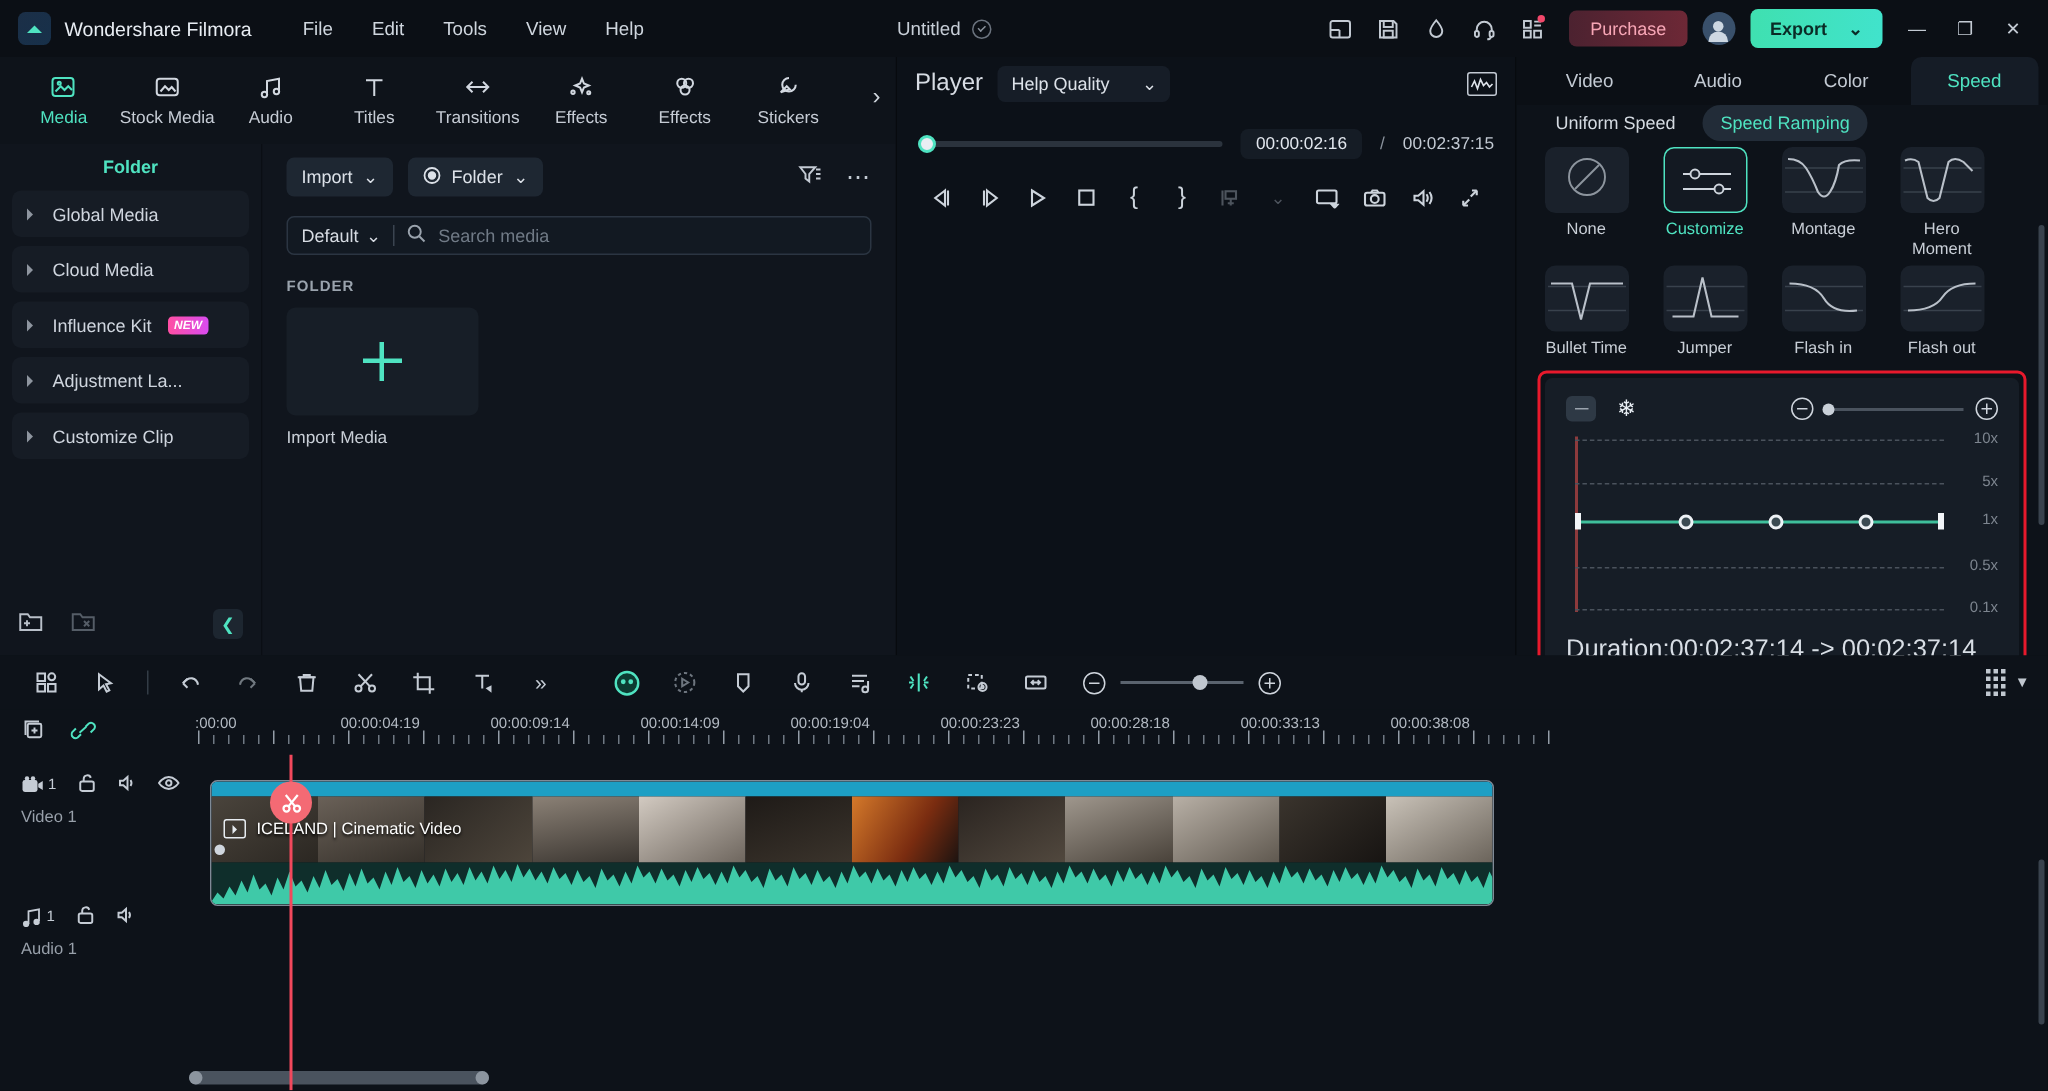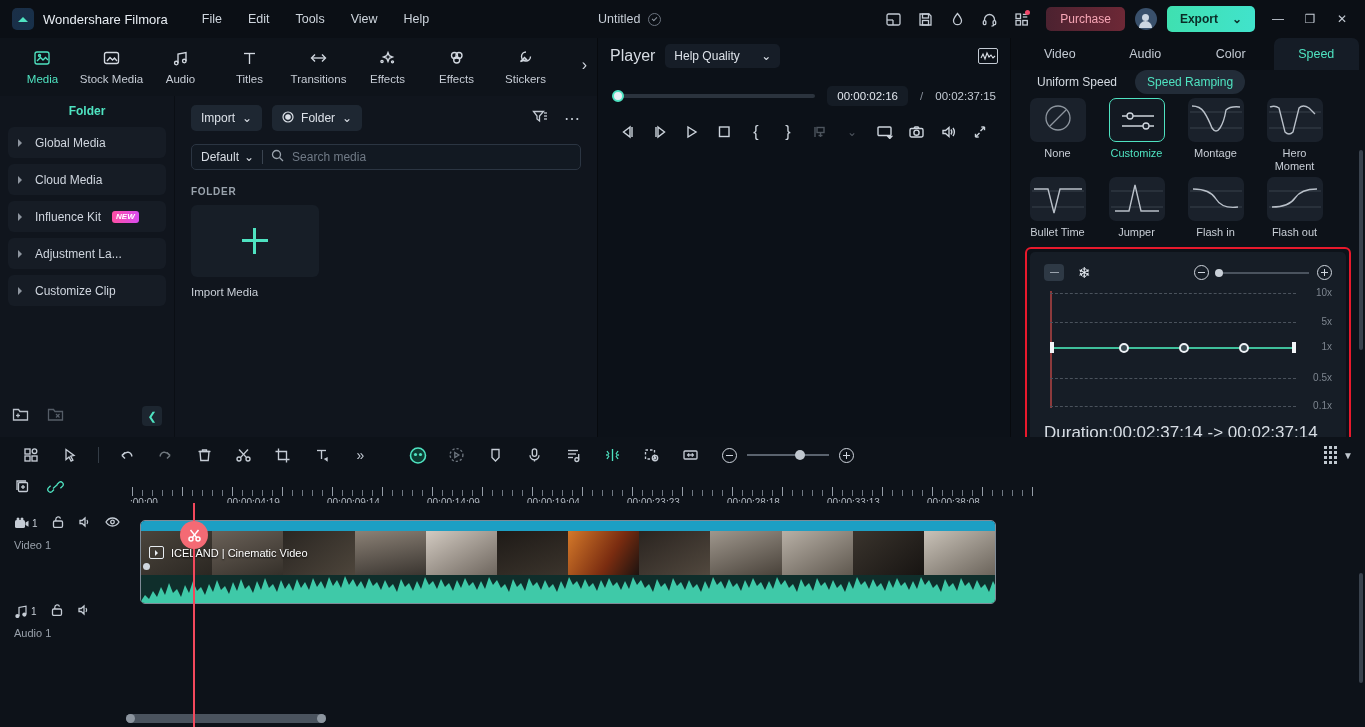--- a/index.html
+++ b/index.html
@@ -211,21 +211,21 @@
   .griddots{display:grid;grid-template-columns:repeat(3,3px);grid-template-rows:repeat(4,3px);gap:2px;}
   .griddots i{background:#c0c7cf;display:block;width:3px;height:3px;}
 
   .rulerrow{height:30px;display:flex;position:relative;}
   .rl-left{width:126px;display:flex;align-items:center;gap:16px;padding-left:14px;}
   .rl-left svg{stroke:#c5ccd5;fill:none;stroke-width:1.3;}
   .rl-left .grn svg{stroke:#4fe3c1;}
   .ruler{flex:1;position:relative;overflow:hidden;}
   .tick{position:absolute;top:17px;width:1px;height:6px;background:#6f7883;}
   .tick.maj{height:9px;top:14px;background:#949da8;}
-  .tlabel{position:absolute;top:4px;font-size:10px;color:#b4bbc4;margin-top:20px;}
+  .tlabel{position:absolute;top:4px;font-size:10px;color:#b4bbc4;}
 
   .tracks{flex:1;position:relative;overflow:hidden;}
   .trackhead{position:absolute;left:0;width:126px;}
   .th-icons{display:flex;align-items:center;gap:13px;padding-left:14px;}
   .th-icons svg{stroke:#c5ccd5;fill:none;stroke-width:1.3;}
   .th-name{font-size:11px;color:#98a0aa;padding-left:14px;margin-top:7px;}
   .clip{position:absolute;border-radius:5px;overflow:hidden;border:1px solid #7f8a96;}
   .clip .topbar{height:10px;background:#1d9fc4;}
   .clip .frames{height:44px;display:flex;}
   .clip .frames div{flex:1;}

